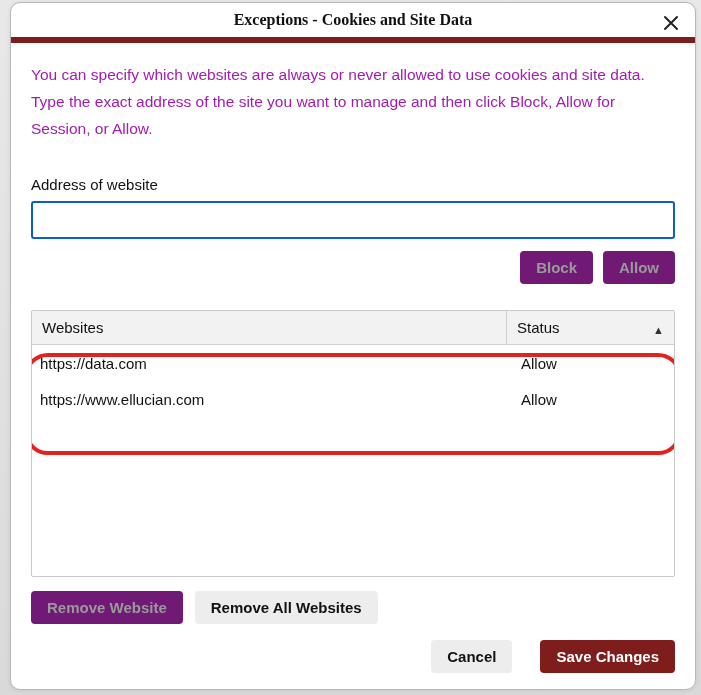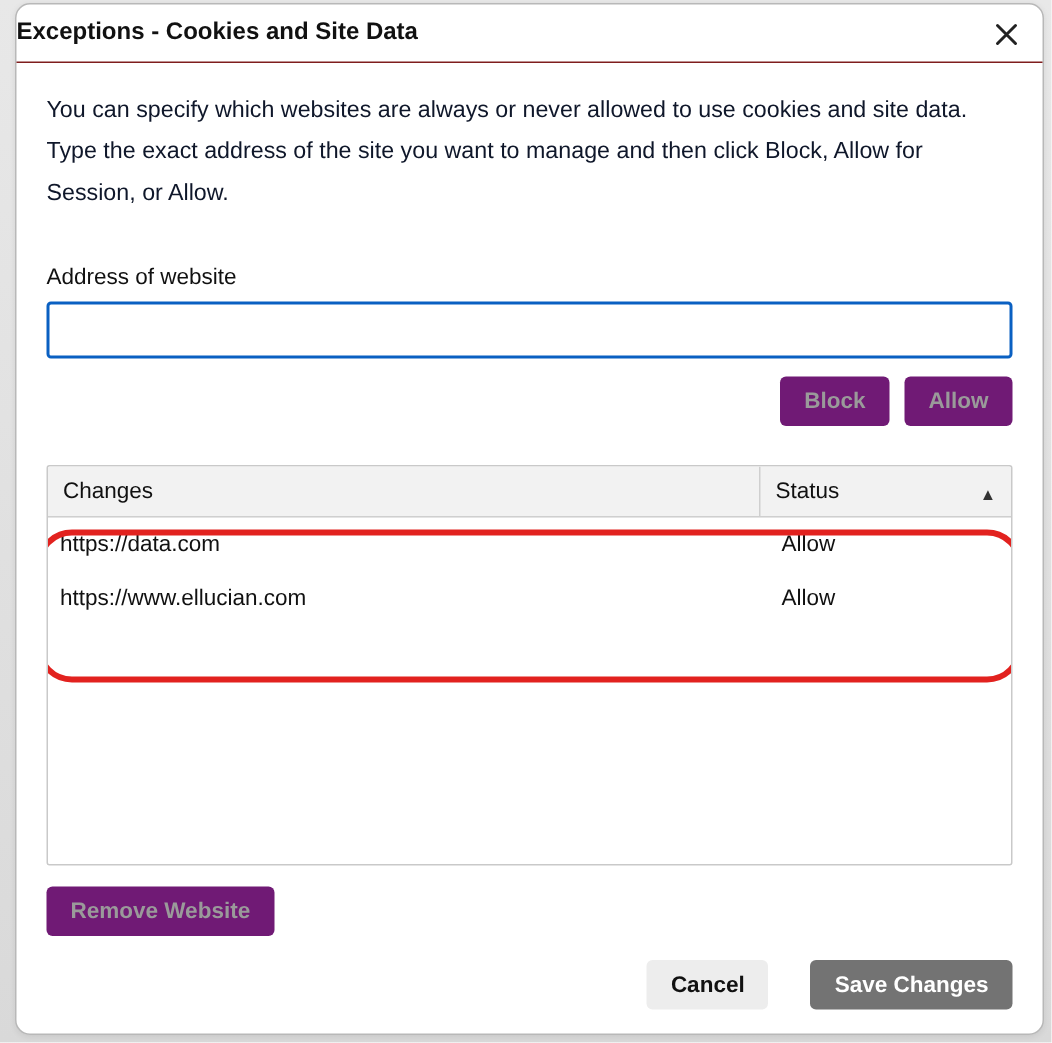--- a/index.html
+++ b/index.html
@@ -26,25 +26,26 @@
     height: 688px;
     background: #fff;
     border: 1px solid #b8b8b8;
     border-radius: 10px;
     display: flex;
     flex-direction: column;
     box-shadow: 0 1px 4px rgba(0,0,0,.08);
   }
   .dlg-header {
     height: 44px;
-    border-bottom: 1px solid #7f1d1d;
-    display: flex;
-    align-items: center;
-    justify-content: flex-start;
-    position: relative;
+    border-bottom: 6px solid #7f1d1d;
+    display: flex;
+    align-items: center;
+    justify-content: center;
+    position: relative;
+    font-family: Liberation Serif, serif;
   }
   .dlg-title {
     font-weight: 700;
     font-size: 16px;
   }
   .close-btn {
     position: absolute;
     right: 10px;
     top: 8px;
     width: 28px;
@@ -57,21 +58,21 @@
     cursor: pointer;
     border-radius: 4px;
   }
   .dlg-body {
     padding: 18px 20px 12px 20px;
     flex: 0 0 auto;
   }
   .desc {
     font-size: 15.5px;
     line-height: 1.75;
-    color: #0f172a;
+    color: #a21caf;
     margin-bottom: 34px;
   }
   .field-label {
     font-size: 15px;
     margin-bottom: 8px;
   }
   .url-input {
     width: 100%;
     height: 38px;
     border: 2px solid #0a60c2;
@@ -176,21 +177,21 @@
     padding: 14px 20px 0 20px;
   }
   .footer {
     display: flex;
     gap: 28px;
     justify-content: flex-end;
     padding: 16px 20px 16px 20px;
     margin-top: auto;
   }
   .btn-primary {
-    background: #737373;
+    background: #7f1d1d;
     color: #fff;
   }
 </style>
 </head>
 <body>
 
 <div class="backdrop"></div>
 
 <div class="dialog">
 
@@ -211,21 +212,21 @@
     <input class="url-input" type="text" autofocus="" value="" style="">
     <div class="btn-row">
       <button class="btn" disabled="">Block</button>
       <button class="btn" disabled="">Allow</button>
     </div>
   </div>
 
   <div class="table-wrap">
     <div class="thead">
       <div class="th-web">
-        <span>Changes</span>
+        <span>Websites</span>
       </div>
       <div class="th-status">
         <span>Status</span>
         <span class="sort-arrow">▲</span>
       </div>
     </div>
     <div class="tbody">
       <div class="trow">
         <div class="td-web">https://data.com</div>
         <div class="td-status">Allow</div>
@@ -233,20 +234,21 @@
       <div class="trow">
         <div class="td-web">https://www.ellucian.com</div>
         <div class="td-status">Allow</div>
       </div>
     </div>
     <div class="highlight-ring"></div>
   </div>
 
   <div class="lower-btns">
     <button class="btn" disabled="">Remove Website</button>
+    <button class="btn">Remove All Websites</button>
   </div>
 
   <div class="footer">
     <button class="btn">Cancel</button>
     <button class="btn btn-primary">Save Changes</button>
   </div>
 
 </div>
 
 </body></html>

